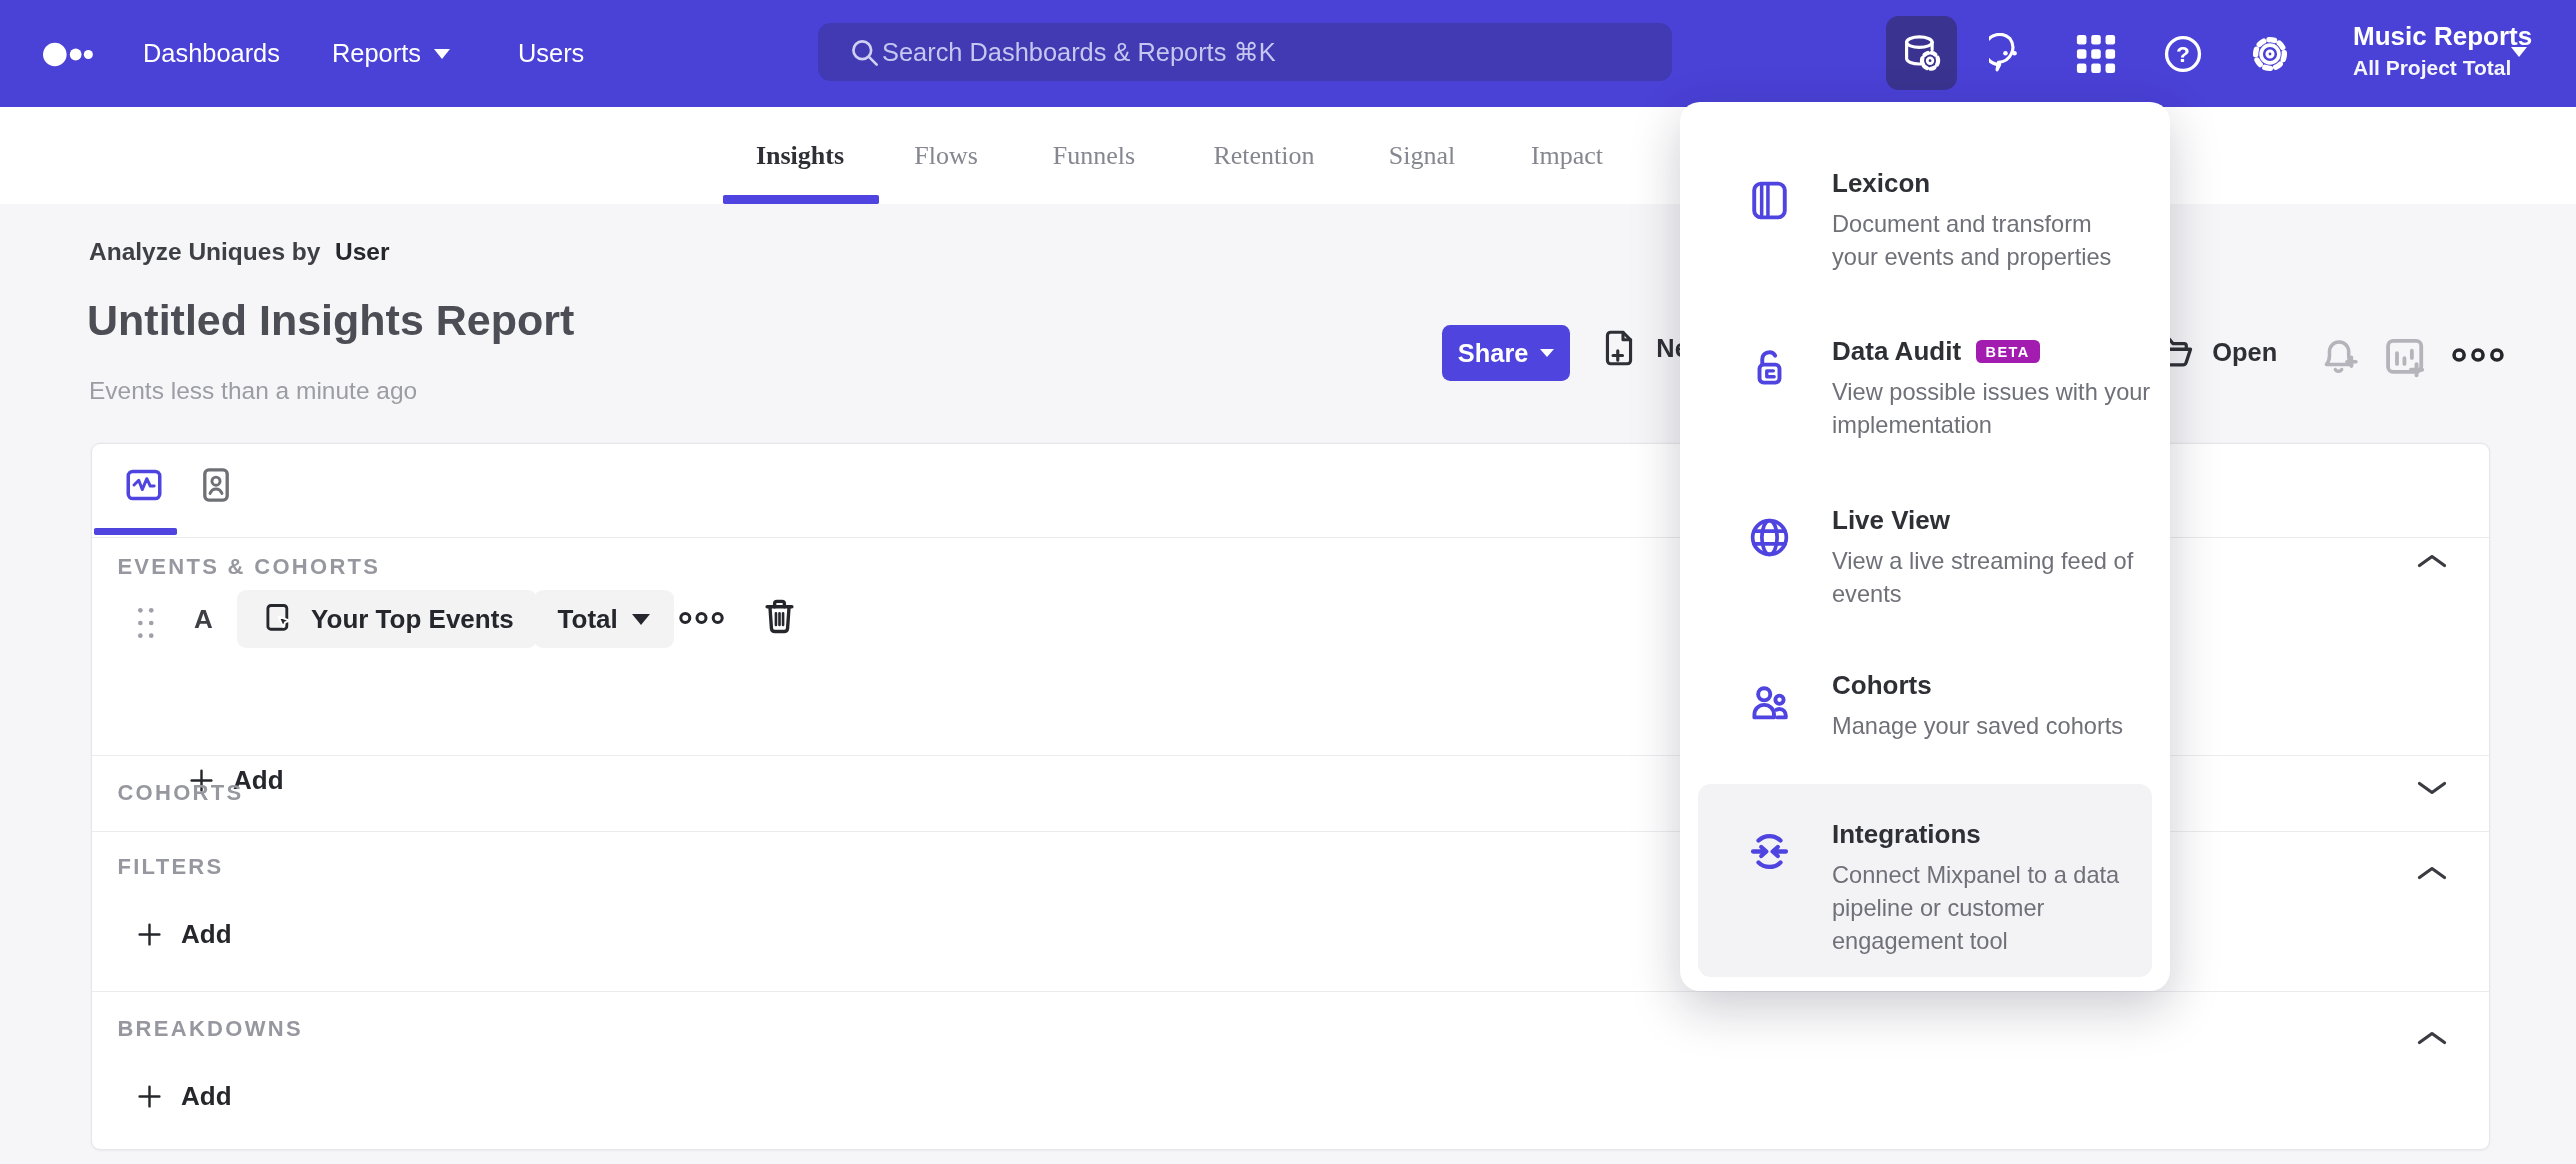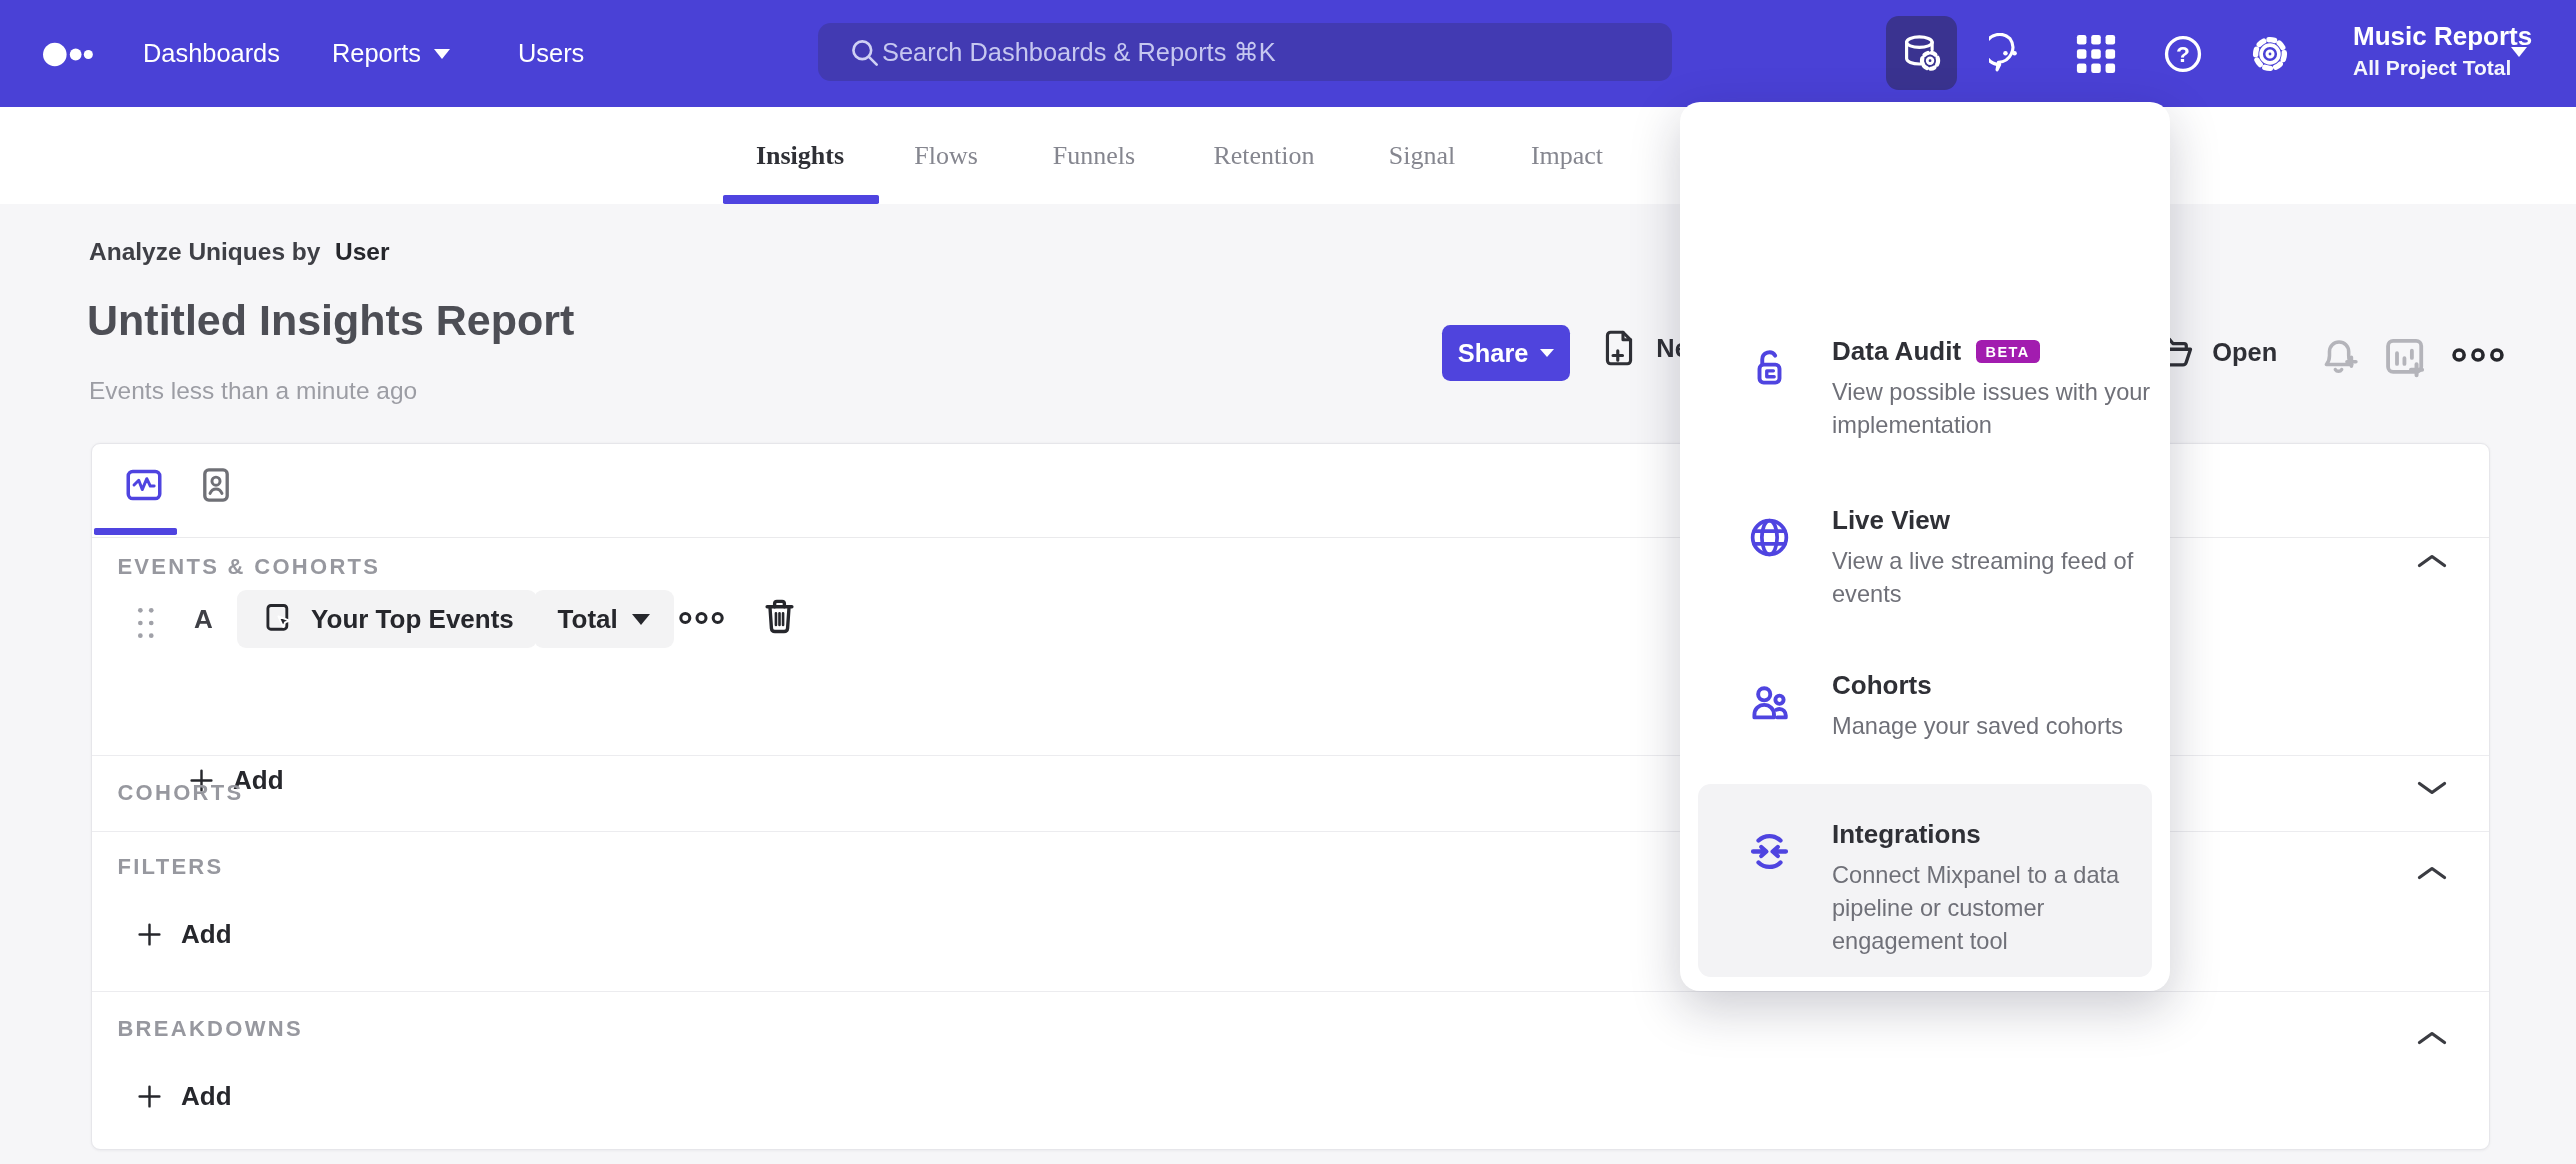--- a/index.html
+++ b/index.html
@@ -346,20 +346,34 @@
             <path class="st" d="M15 4v22M4 15h22" stroke="#26272c" stroke-width="2.7" fill="none"></path>
           </svg>
         <span>Add</span>
       </div>
     </div>
   </div>
 
   <div class="panel">
     <div class="mi-highlight"></div>
 
+    <div class="menu-item mi-1" style="top:66px">
+      <span class="mi-icon">
+        <svg width="47" height="47" viewBox="0 0 24 24" fill="none">
+          <rect class="st" x="4.2" y="3.4" width="15.6" height="17.2" rx="3.4" stroke="#4f44e0" stroke-width="2"></rect>
+          <path class="st" d="M8 4.4v15.2M11.2 4.4v15.2" stroke="#4f44e0" stroke-width="1.8"></path>
+        </svg>
+      </span>
+      <div class="mi-text">
+        <div class="mi-title">
+            <span>Lexicon</span>
+          </div>
+        <div class="mi-desc">Document and transform your events and properties</div>
+      </div>
+    </div>
 
     <div class="menu-item mi-2" style="top:234px">
       <span class="mi-icon">
         <svg width="47" height="47" viewBox="0 0 24 24" fill="none">
           <path class="st" d="M8.3 10V7.4a3.6 3.6 0 0 1 6.6-2" stroke="#4f44e0" stroke-width="2"></path>
           <rect class="st" x="6.9" y="10" width="10.2" height="9.2" rx="2.1" stroke="#4f44e0" stroke-width="2"></rect>
           <path class="st" d="M14 13.2h-3.4v3h3.8" stroke="#4f44e0" stroke-width="1.7"></path>
         </svg>
       </span>
       <div class="mi-text">

